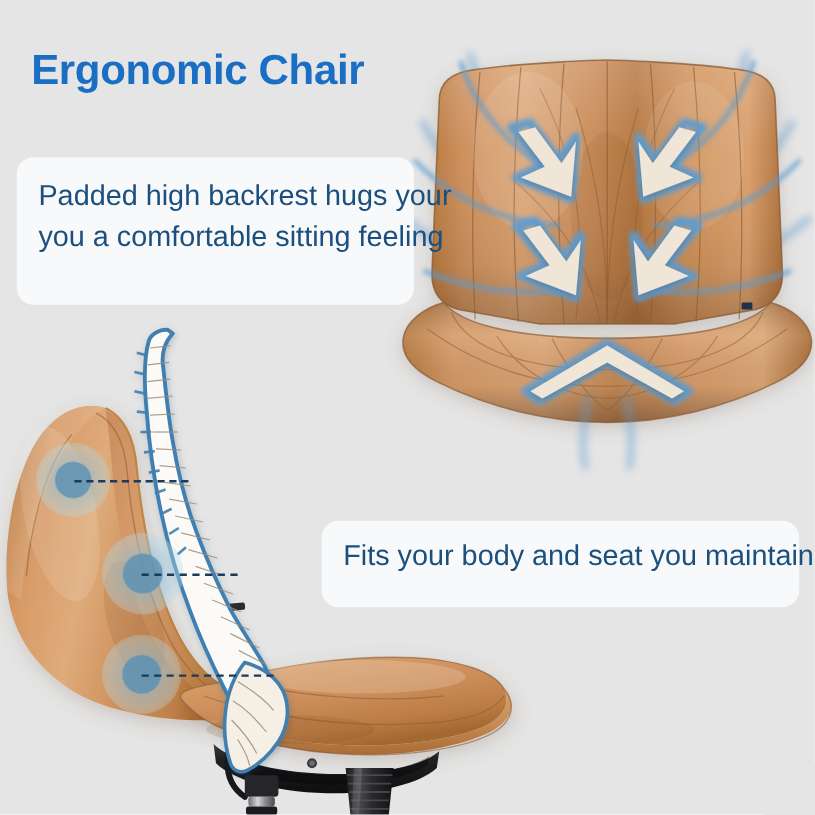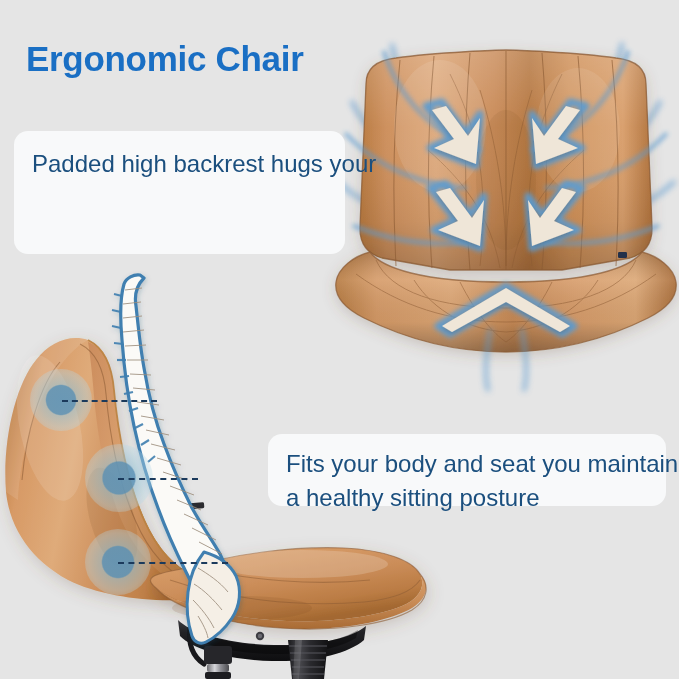--- a/index.html
+++ b/index.html
@@ -539,20 +539,20 @@
   <div class="dot" id="dot-3"></div>
 
   <div class="dash" id="dash-1"></div>
   <div class="dash" id="dash-2"></div>
   <div class="dash" id="dash-3"></div>
 
   <div id="title" style="color: rgb(26, 111, 196);">Ergonomic Chair</div>
 
   <div class="callout" id="callout-1">
     <span class="line">Padded high backrest hugs your</span>
+    <span class="line">you a comfortable sitting feeling</span>
   </div>
 
   <div class="callout" id="callout-2">
     <span class="line">Fits your body and seat you maintain</span>
-    <span class="line">a healthy sitting posture</span>
   </div>
 
 </div>
 
 </body></html>

